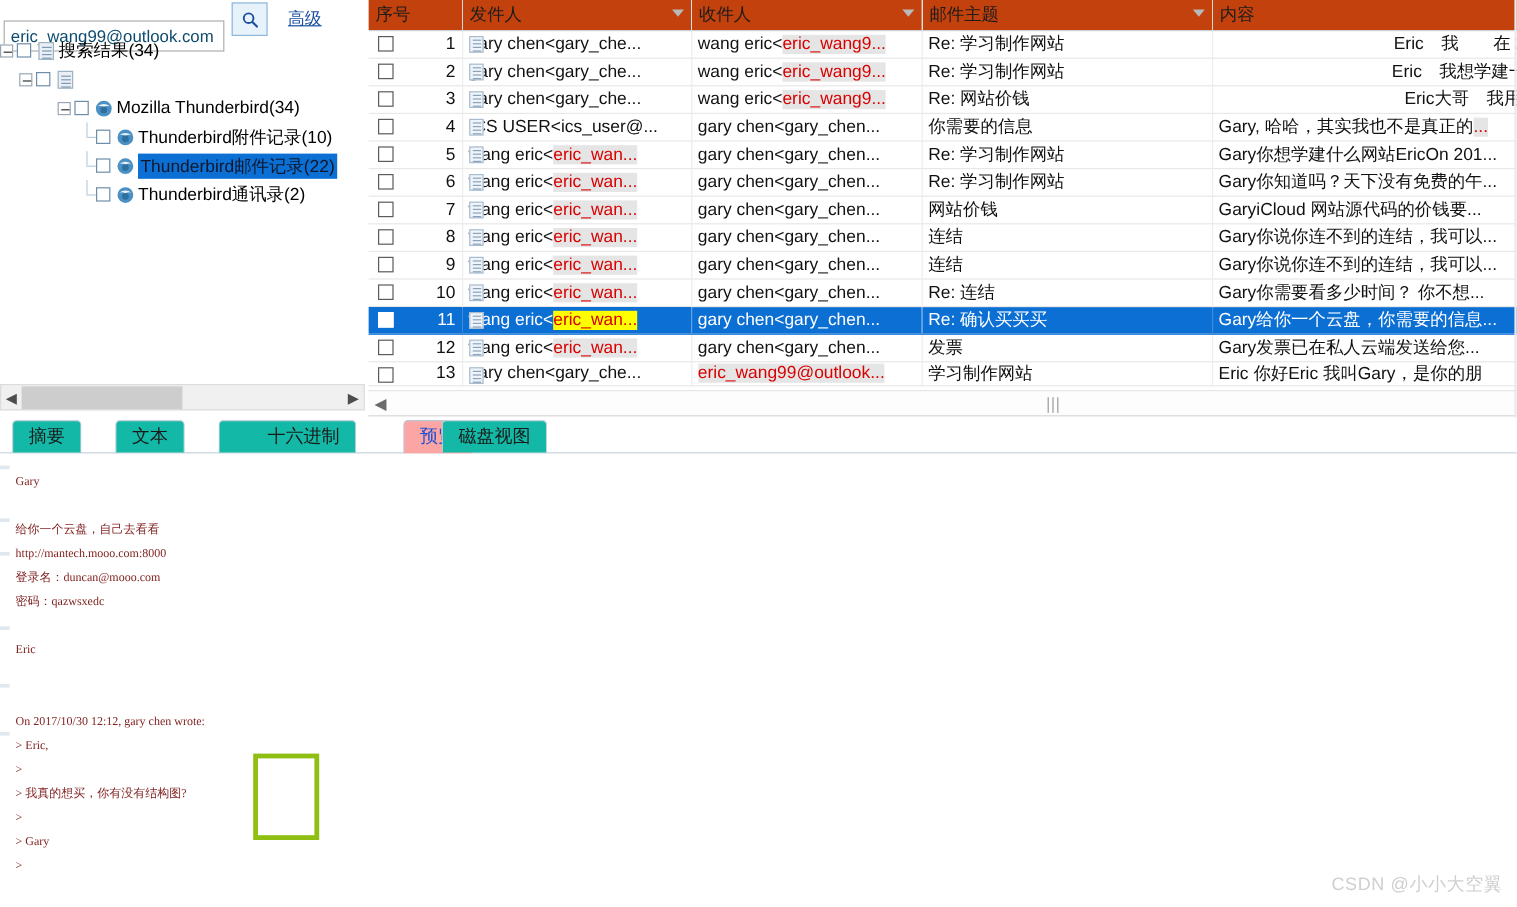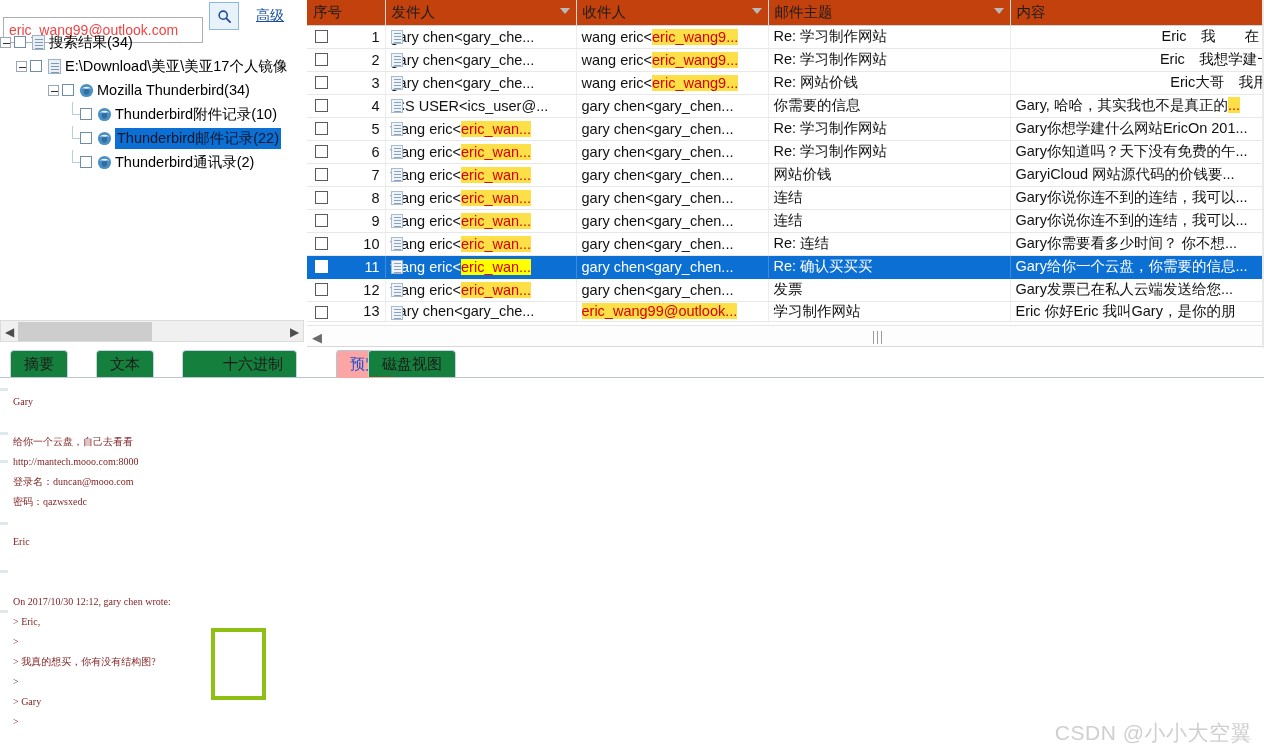--- a/index.html
+++ b/index.html
@@ -15,22 +15,22 @@
   
   #left-pane {
     position: absolute; left: 0; top: 0; width: 306px; height: 346px;
     background: #ffffff; overflow: hidden;
   }
   #search-row {
     position: absolute; left: 3px; top: 2px; width: 300px; height: 28px;
     display: flex; align-items: center;
   }
   #search-input {
-    width: 200px; height: 26px; border: 1px solid #aeaeae; background:#fff;
-    font-size: 14px; padding: 0 5px; color: #ef4444; outline: none;
+    width: 184px; height: 26px; border: 1px solid #aeaeae; background:#fff;
+    font-size: 14px; padding: 0 5px; color: #0c4a6e; outline: none;
     font-family: "Liberation Sans", sans-serif;
     margin-top: 28px;
   }
   #search-btn {
     width: 30px; height: 28px; margin-left: 6px;
     border: 1px solid #8bb7dd; background: #e8f2fb;
     display:flex; align-items:center; justify-content:center; cursor:pointer;
   }
   #search-btn svg { display:block; }
   #adv-link {
@@ -104,21 +104,21 @@
   }
   td.cell-ico { position:relative; padding-left:24px; }
   td.cell-ico .mico {
     position:absolute; left:5px; top:4px; width:12px; height:14px;
     background:#eef4f9; border:1px solid #a9bccd;
   }
   td.cell-ico .mico::after {
     content:""; position:absolute; left:2px; top:2px; width:7px; height:1px; background:#8aa3bb;
     box-shadow:0 3px 0 #8aa3bb, 0 6px 0 #8aa3bb, 0 9px 0 #8aa3bb;
   }
-  .hl { background:#fde047; color:#d90000; }
+  .hl { background:#e5e5e5; color:#d90000; }
   td.body { text-align: right; }
   td.body.lft { text-align: left; }
   tr.sel td { background:#0b6fd4; color:#fff; border-bottom-color:#0b6fd4; border-right-color:#3d8ade; }
   tr.sel td .hl { background:#ffff00; color:#d90000; }
   tr.sel td .rowchk { background:#fff; border-color:#fff; }
   tr.clip td { height: 14px; }
   tr.clip td * { opacity: 1; }
 
   
   #tbl-hscroll {
@@ -130,21 +130,21 @@
   #tbl-grip { position:absolute; left:566px; top:5px; width:9px; height:13px; cursor:col-resize; }
   #tbl-grip span { position:absolute; top:0; width:1px; height:13px; background:#9b9b9b; }
 
   
   #tabs {
     position:absolute; left:0; top:350px; width:1264px; height:28px;
     border-bottom:1px solid #b8c6d4; background:#fff;
   }
   .tab {
     position:absolute; top:0; height:27px; line-height:26px; padding:0 13px;
-    border:1px solid #c6d3de; border-bottom:none; background:#15803d;
+    border:1px solid #c6d3de; border-bottom:none; background:#14b8a6;
     border-radius:4px 4px 0 0; font-size:15px; color:#1a1a1a; cursor:pointer; white-space:nowrap;
   }
   .tab.active { background:#fca5a5; color:#1a4fd0; border-color:#b8c6d4; height:28px;margin-left:48px; }
 
   
   #preview {
     position:absolute; left:0; top:378px; width:1264px; height:378px;
     background:#fff; overflow:hidden;
   }
   #preview-text {
@@ -155,21 +155,21 @@
   #green-box {
     position:absolute; left:211px; top:628px; width:55px; height:72px;
     border:4px solid #8fbf12; background:transparent; pointer-events:none;
   }
   
   #prev-gutter { position:absolute; left:0; top:378px; width:8px; height:378px; background:#ffffff; }
   #prev-gutter .mark { position:absolute; left:0; width:8px; height:3px; background:#dfe7ef; }
 
   #watermark {
     position:absolute; right:12px; bottom:9px;
-    font-size:21px; color:#cfcfcf; letter-spacing:0.5px;
+    font-size:15px; color:#cfcfcf; letter-spacing:0.5px;
     font-family:"Liberation Sans", sans-serif; user-select:none;
   }
   
   #right-seam { position:absolute; left:1262px; top:0; width:2px; height:348px; background:#e9e9e9; }
 </style>
 </head>
 <body>
 
 <div id="app">
 
@@ -195,21 +195,20 @@
           </span>
           <span class="tlabel">搜索结果(34)</span>
         </div>
         <div class="tnode">
           <div class="tguide"></div>
           <div class="texp"></div>
           <div class="tchk"></div>
           <span class="ticon">
             <span class="doc-ico"></span>
           </span>
-          <span class="tlabel">E:\Download\美亚\美亚17个人镜像</span>
         </div>
         <div class="tnode">
           <div class="tguide"></div>
           <div class="tguide"></div>
           <div class="tguide"></div>
           <div class="texp"></div>
           <div class="tchk"></div>
           <span class="ticon">
             <svg width="15" height="15" viewBox="0 0 16 16">
               <circle cx="8" cy="8" r="7" fill="#4a90c4"></circle>

